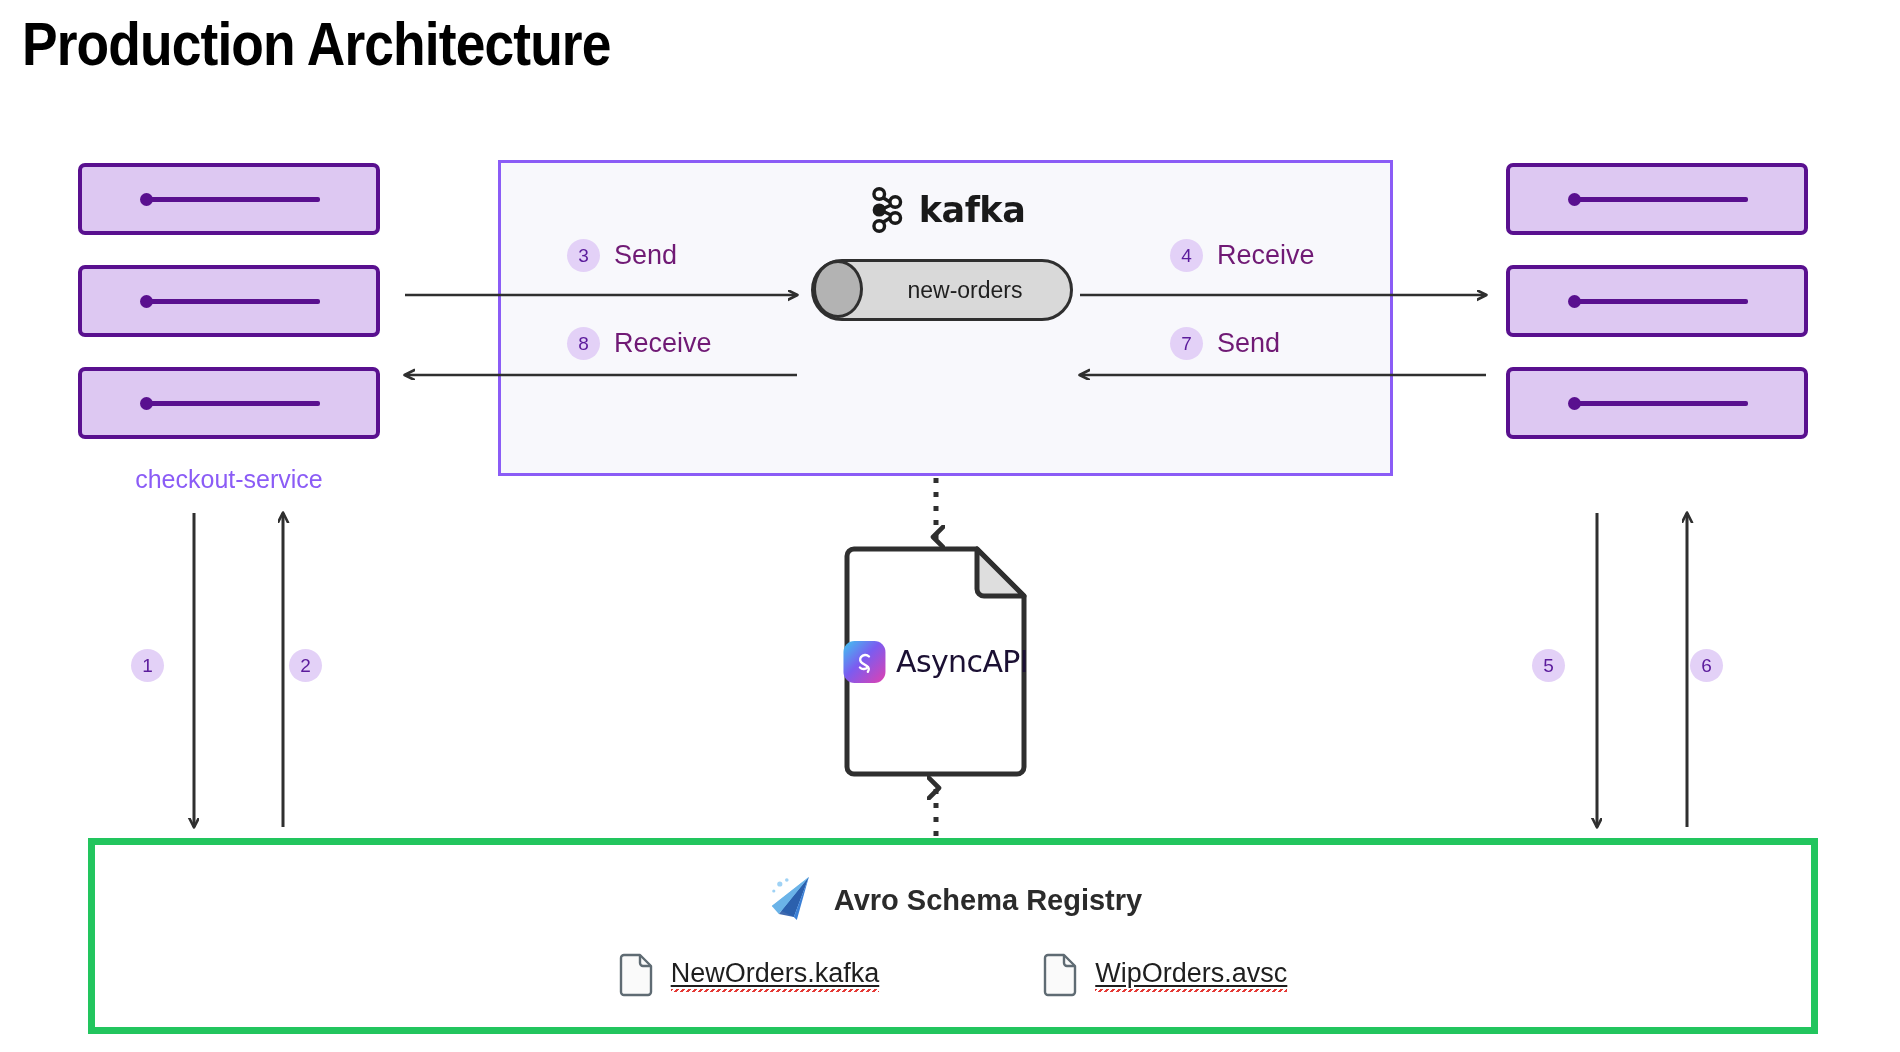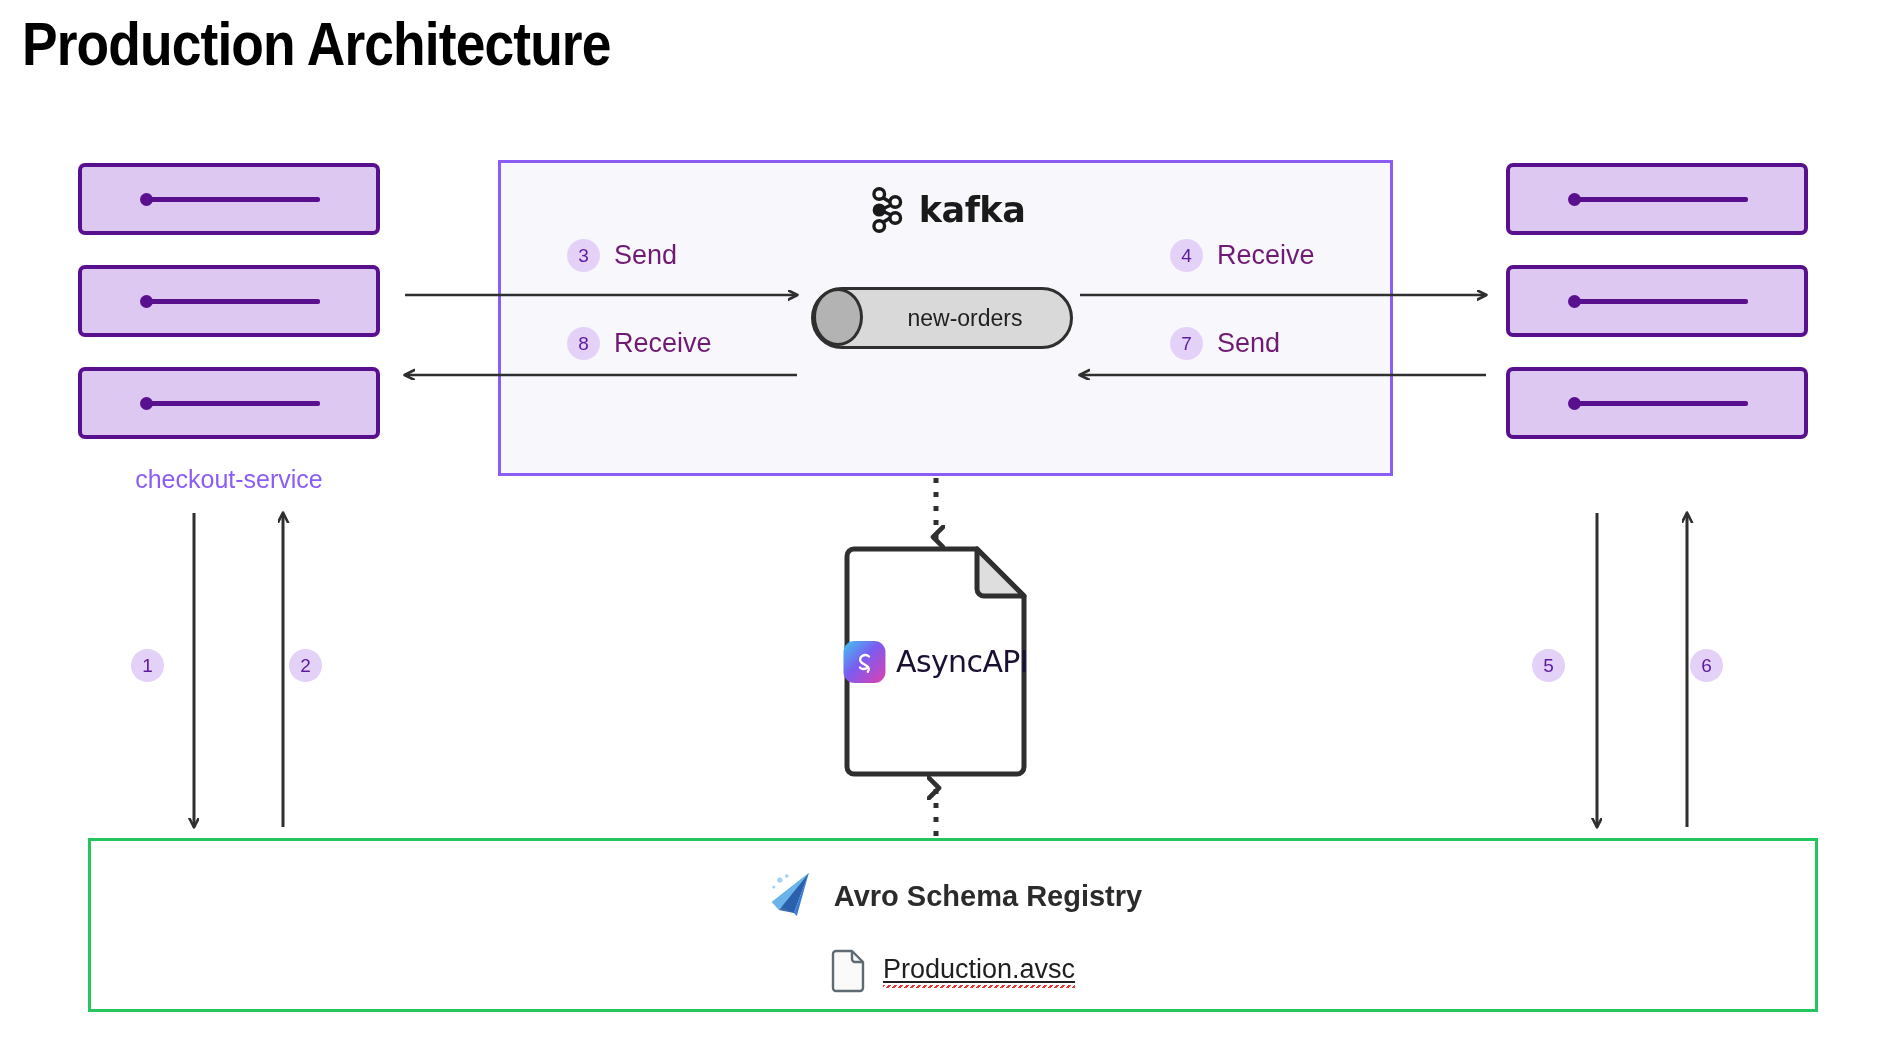--- a/index.html
+++ b/index.html
@@ -94,21 +94,21 @@
     letter-spacing: -0.5px;
     font-family: "DejaVu Sans", sans-serif;
   }
 
   
   .topic {
     position: absolute;
     width: 262px; height: 62px;
     left: 310px;
   }
-  .topic.t1 { top: 96px; margin-top: 28px; }
+  .topic.t1 { top: 96px; }
   .topic.t2 { top: 175px; }
   .topic-body {
     position: absolute; inset: 0;
     background: #d9d9d9;
     border: 3px solid #2f2f2f;
     border-radius: 31px;
   }
   .topic-cap {
     position: absolute;
     left: 2px; top: 1px;
@@ -199,23 +199,23 @@
     font-weight: 500;
     color: #1b1033;
     letter-spacing: -0.6px;
     font-family: "DejaVu Sans", sans-serif;
   }
 
   
   .registry-panel {
     position: absolute;
     left: 88px; top: 838px;
-    width: 1730px; height: 174px;
+    width: 1730px; height: 196px;
     background: #ffffff;
-    border: 3px solid #22c55e;
+    border: 7px solid #22c55e;
   }
   .registry-header {
     position: absolute;
     left: 50%; top: 28px;
     transform: translateX(-50%);
     display: flex;
     align-items: center;
     gap: 16px;
     white-space: nowrap;
   }
@@ -404,19 +404,27 @@
       <span class="registry-title">Avro Schema Registry</span>
     </div>
 
     <div class="schema-files">
       <div class="schema-file">
         <svg width="34" height="44" viewBox="0 0 34 44">
           <path d="M2,5 A3,3 0 0 1 5,2 L21,2 L32,13 L32,39 A3,3 0 0 1 29,42
                    L5,42 A3,3 0 0 1 2,39 Z" fill="#fafafa" stroke="#5f6b73" stroke-width="2.4" stroke-linejoin="round"></path>
           <path d="M21,2 L21,10 A3,3 0 0 0 24,13 L32,13" fill="none" stroke="#5f6b73" stroke-width="2.4" stroke-linejoin="round"></path>
         </svg>
-        <span class="schema-name squiggle">Production.avsc</span>
+        <span class="schema-name squiggle">NewOrders.kafka</span>
       </div>
 
+      <div class="schema-file">
+        <svg width="34" height="44" viewBox="0 0 34 44">
+          <path d="M2,5 A3,3 0 0 1 5,2 L21,2 L32,13 L32,39 A3,3 0 0 1 29,42
+                   L5,42 A3,3 0 0 1 2,39 Z" fill="#fafafa" stroke="#5f6b73" stroke-width="2.4" stroke-linejoin="round"></path>
+          <path d="M21,2 L21,10 A3,3 0 0 0 24,13 L32,13" fill="none" stroke="#5f6b73" stroke-width="2.4" stroke-linejoin="round"></path>
+        </svg>
+        <span class="schema-name squiggle">WipOrders.avsc</span>
+      </div>
     </div>
   </div>
 
 </div>
 
 </body></html>

